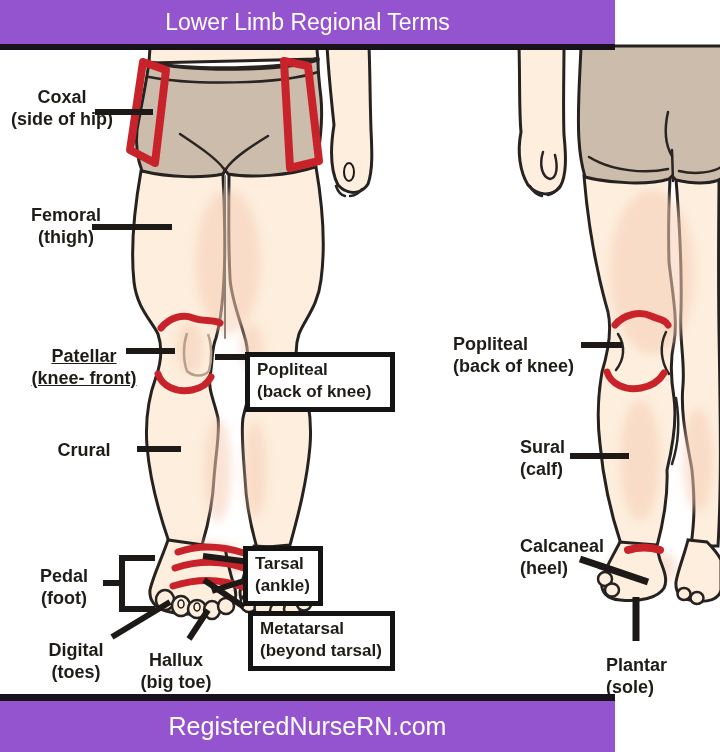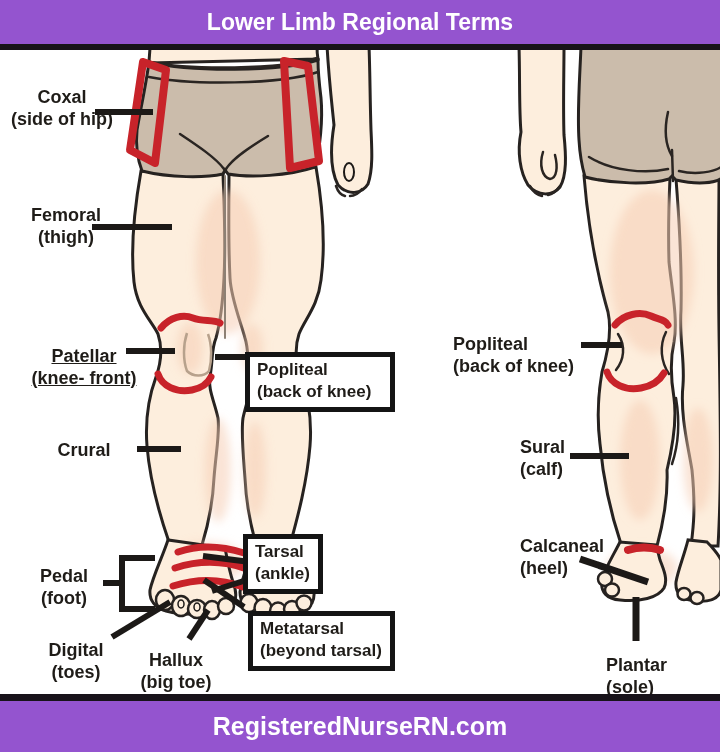--- a/index.html
+++ b/index.html
@@ -1,19 +1,19 @@
 <!DOCTYPE html>
 <html style="--purple: #9454cf; --red: #c8232a; --skin: #fdeedd; --shorts: #cbbcab; --line: #1c1917;"><head>
 <meta charset="utf-8">
 <style>
   html,body{margin:0;padding:0;background:#ffffff;}
   .stage{position:relative;width:720px;height:752px;background:#ffffff;overflow:hidden;
          font-family:"Liberation Sans",sans-serif;}
-  .bar{position:absolute;left:0;width:720px;background:var(--purple,#9454cf);color:#ffffff;
-       text-align:center;font-weight:bold;z-index:5;}
+  .bar{position:absolute;left:0;width:615px;background:var(--purple,#9454cf);color:#ffffff;
+       text-align:center;font-weight:normal;z-index:5;}
   .bar-header{top:0;height:44px;line-height:44px;font-size:23px;border-bottom:6px solid #18131a;}
   .bar-footer{bottom:0;height:51px;line-height:50px;font-size:25px;border-top:7px solid #18131a;}
   svg.art{position:absolute;top:0;left:0;z-index:1;}
   .lbl{position:absolute;z-index:4;font-weight:bold;color:#1f1c18;font-size:18px;line-height:22px;
        white-space:nowrap;margin-top:12px;}
   .lbl span{display:block;}
   .center{text-align:center;}
   .boxed{border:5px solid #141414;background:#ffffff;padding:2px 5px 4px 7px;font-size:17px;line-height:22px;}
   
   .ink{stroke:#1c1917;fill:none;}
@@ -213,21 +213,21 @@
     <span>(foot)</span>
   </div>
   <div class="lbl center" style="left:30px;top:627px;width:92px;">
     <span>Digital</span>
     <span>(toes)</span>
   </div>
   <div class="lbl center" style="left:132px;top:637px;width:88px;">
     <span>Hallux</span>
     <span>(big toe)</span>
   </div>
-  <div class="lbl boxed" style="left:243px;top:522px;width:80px;box-sizing:border-box;">
+  <div class="lbl boxed" style="left:243px;top:534px;width:80px;box-sizing:border-box;">
     <span>Tarsal</span>
     <span>(ankle)</span>
   </div>
   <div class="lbl boxed" style="left:248px;top:599px;width:147px;box-sizing:border-box;">
     <span>Metatarsal</span>
     <span>(beyond tarsal)</span>
   </div>
   <div class="lbl" style="left:453px;top:321px;width:130px;">
     <span>Popliteal</span>
     <span>(back of knee)</span>

